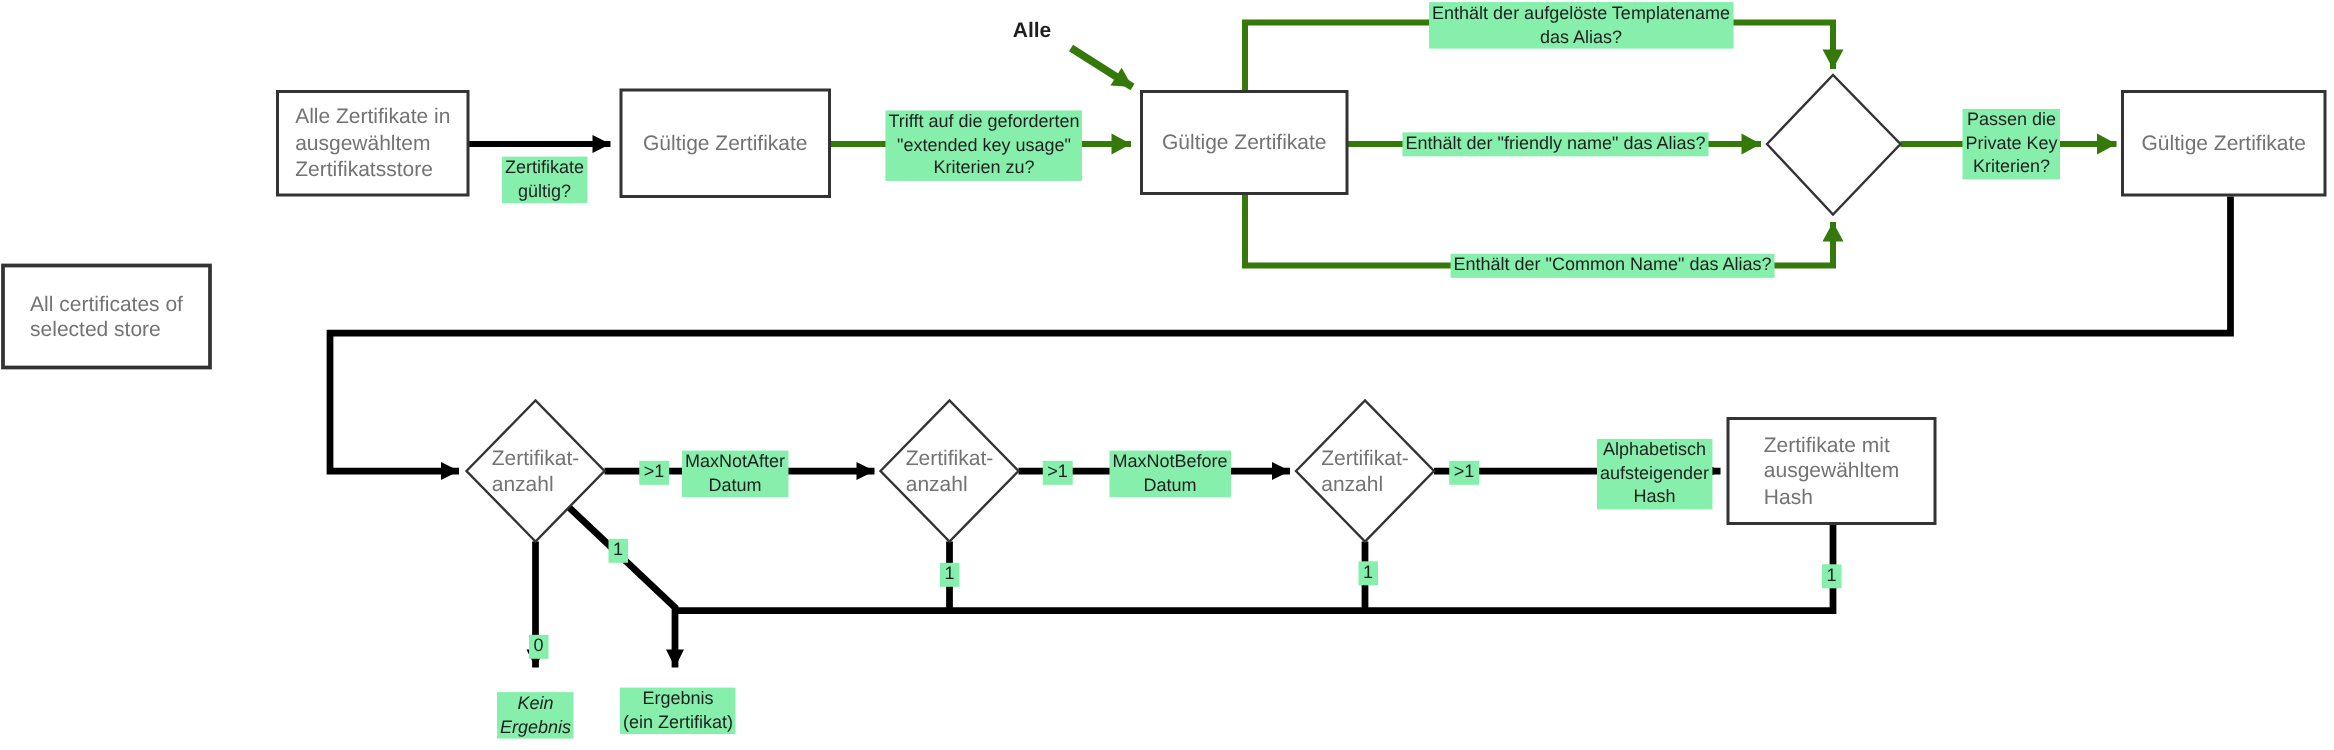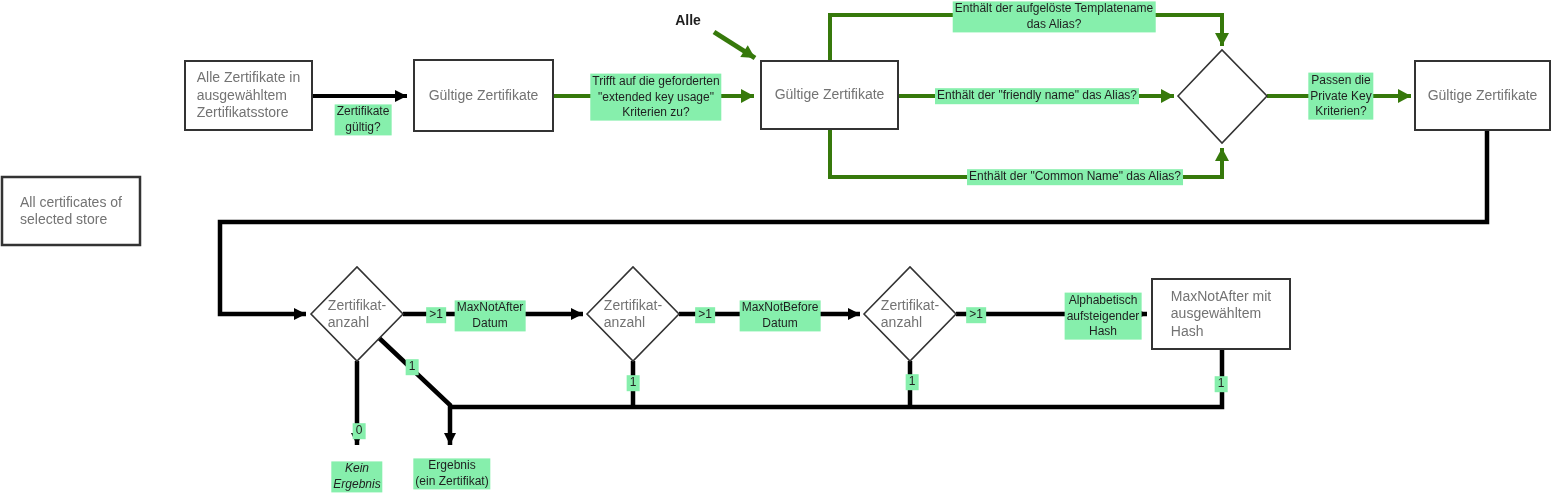--- a/index.html
+++ b/index.html
@@ -85,21 +85,21 @@
   <div class="node-label" style="left:761px;top:61px;width:137px;height:68px;">Gültige Zertifikate</div>
   <div class="node-label" style="left:1415px;top:61px;width:135px;height:69px;">Gültige Zertifikate</div>
   <div class="node-label" style="left:2px;top:177px;width:138px;height:68px;">All certificates of
 selected store</div>
   <div class="node-label" style="left:311px;top:267px;width:92px;height:94px;">Zertifikat-
 anzahl</div>
   <div class="node-label" style="left:587px;top:267px;width:92px;height:94px;">Zertifikat-
 anzahl</div>
   <div class="node-label" style="left:864px;top:267px;width:92px;height:94px;">Zertifikat-
 anzahl</div>
-  <div class="node-label" style="left:1152px;top:279px;width:138px;height:70px;">MaxNotAfter mit
+  <div class="node-label" style="left:1152px;top:279px;width:138px;height:70px;">Zertifikate mit
 ausgewähltem
 Hash</div>
 
   <div class="lbl" style="left:363px;top:96px;margin-top:24px;">Zertifikate
 gültig?</div>
   <div class="lbl" style="left:656px;top:97px;">Trifft auf die geforderten
 "extended key usage"
 Kriterien zu?</div>
   <div class="lbl bold" style="left:688px;top:20px;">Alle</div>
   <div class="lbl" style="left:1054px;top:17px;">Enthält der aufgelöste Templatename

